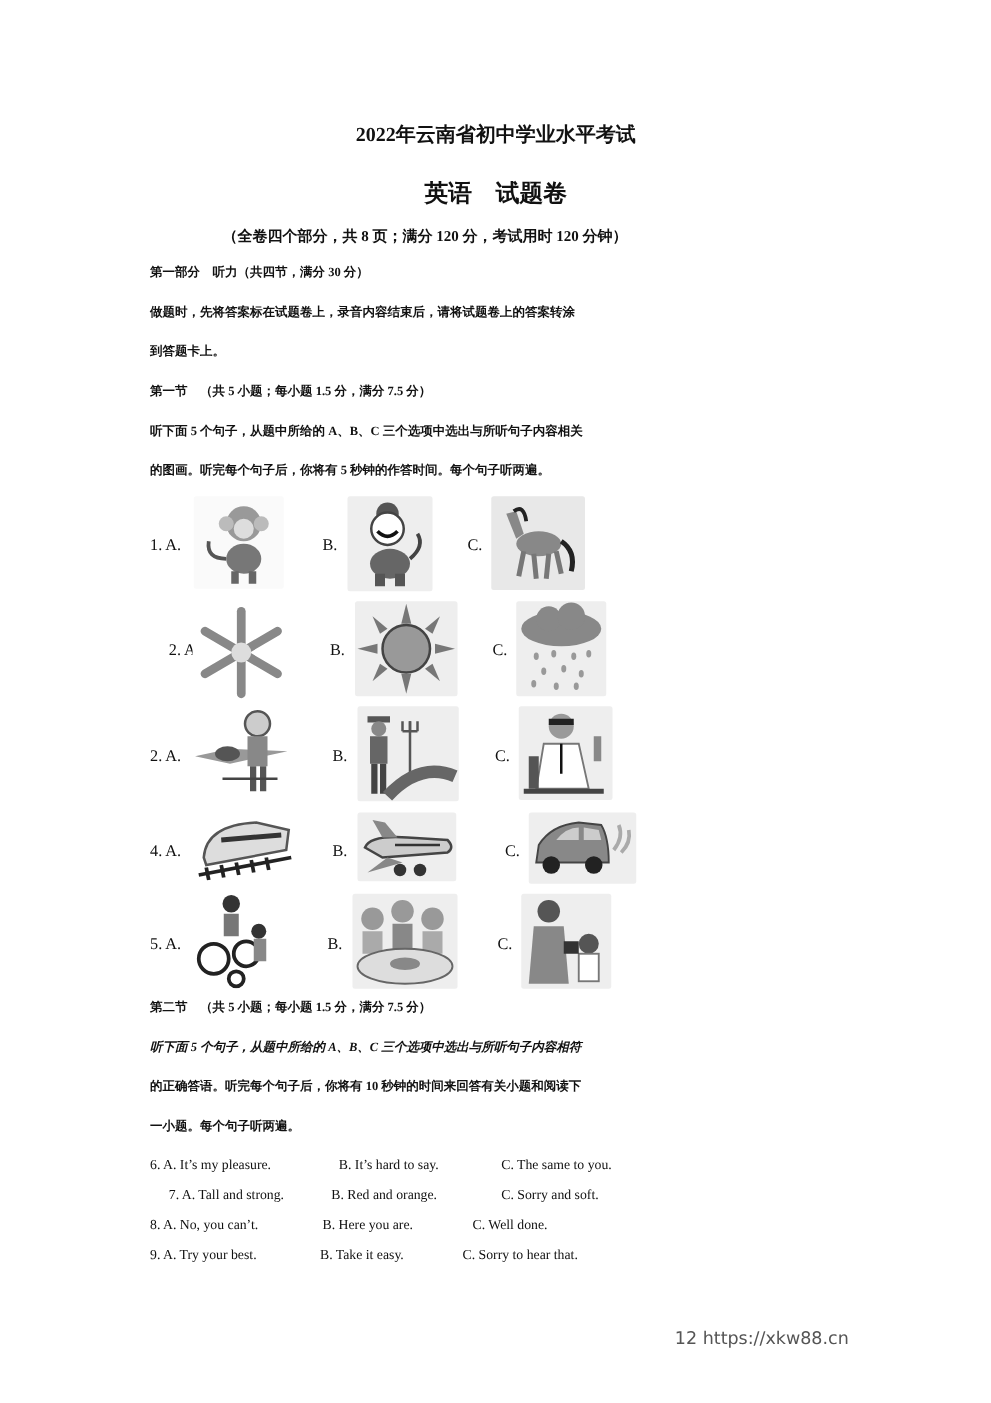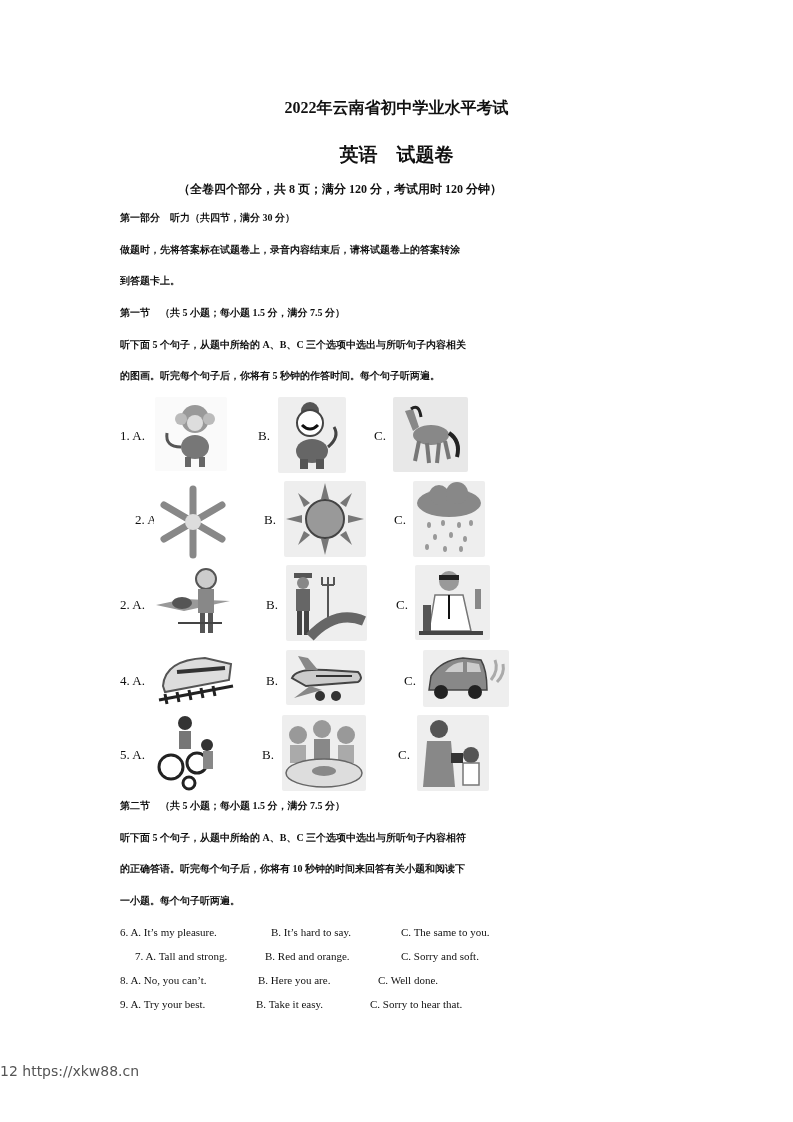--- a/index.html
+++ b/index.html
@@ -5,21 +5,21 @@
   html, body { margin:0; padding:0; background:#fff; }
   body { width:793px; height:1122px; position:relative; overflow:hidden; color:#111;
          font-family:"Liberation Serif","DejaVu Serif",serif; }
   .abs { position:absolute; }
   .title { left:0; width:793px; text-align:center; font-weight:bold; font-size:16px; }
   .cn { font-weight:bold; font-size:10px; white-space:nowrap; }
   .q-label { font-size:13px; white-space:nowrap; }
   .pic { position:absolute; background:#f3f3f3; border-radius:2px; overflow:hidden; }
   .pic svg { width:100%; height:100%; display:block; }
   .en { font-size:11px; white-space:nowrap;text-align:right; }
-  .footer { left:0; width:679px; text-align:left; font-family:"DejaVu Sans",sans-serif; font-size:14px; color:#555; }
+  .footer { left:0; width:679px; text-align:right; font-family:"DejaVu Sans",sans-serif; font-size:14px; color:#555; }
 </style>
 </head>
 <body>
 
 <div class="abs title" style="top:98px;">2022年云南省初中学业水平考试</div>
 <div class="abs title" style="top:142px;font-size:19px;">英语　试题卷</div>
 <div class="abs cn" style="top:181px;left:178px;font-size:12px;">（全卷四个部分，共 8 页；满分 120 分，考试用时 120 分钟）</div>
 
 <div class="abs cn" style="top:211px;left:120px;">第一部分　听力（共四节，满分 30 分）</div>
 <div class="abs cn" style="top:243px;left:120px;">做题时，先将答案标在试题卷上，录音内容结束后，请将试题卷上的答案转涂</div>
@@ -222,21 +222,21 @@
   <svg viewBox="0 0 72 76">
       <circle cx="22" cy="14" r="9" fill="#555"></circle>
       <path d="M10 26 L34 26 L38 72 L6 72 Z" fill="#888"></path>
       <circle cx="54" cy="40" r="8" fill="#555"></circle>
       <rect x="46" y="48" width="16" height="22" fill="#fff" stroke="#777" stroke-width="1.5"></rect>
       <rect x="34" y="38" width="12" height="10" fill="#333"></rect>
     </svg>
 </div>
 
 <div class="abs cn" style="top:799px;left:120px;">第二节　（共 5 小题；每小题 1.5 分，满分 7.5 分）</div>
-<div class="abs cn" style="top:831px;left:120px;">听下面 5 个句子，从题中所给的 A、B、C 三个选项中选出与所听句子内容相符</div>
+<div class="abs cn" style="top:831px;left:120px;font-style:italic;">听下面 5 个句子，从题中所给的 A、B、C 三个选项中选出与所听句子内容相符</div>
 <div class="abs cn" style="top:862px;left:120px;">的正确答语。听完每个句子后，你将有 10 秒钟的时间来回答有关小题和阅读下</div>
 <div class="abs cn" style="top:894px;left:120px;">一小题。每个句子听两遍。</div>
 
 <div class="abs en" style="top:926px;left:120px;">6. A. It’s my pleasure.</div>
 <div class="abs en" style="top:926px;left:271px;">B. It’s hard to say.</div>
 <div class="abs en" style="top:926px;left:401px;">C. The same to you.</div>
 
 <div class="abs en" style="top:950px;left:120px;margin-left:15px;">7. A. Tall and strong.</div>
 <div class="abs en" style="top:950px;left:265px;">B. Red and orange.</div>
 <div class="abs en" style="top:950px;left:401px;">C. Sorry and soft.</div>

